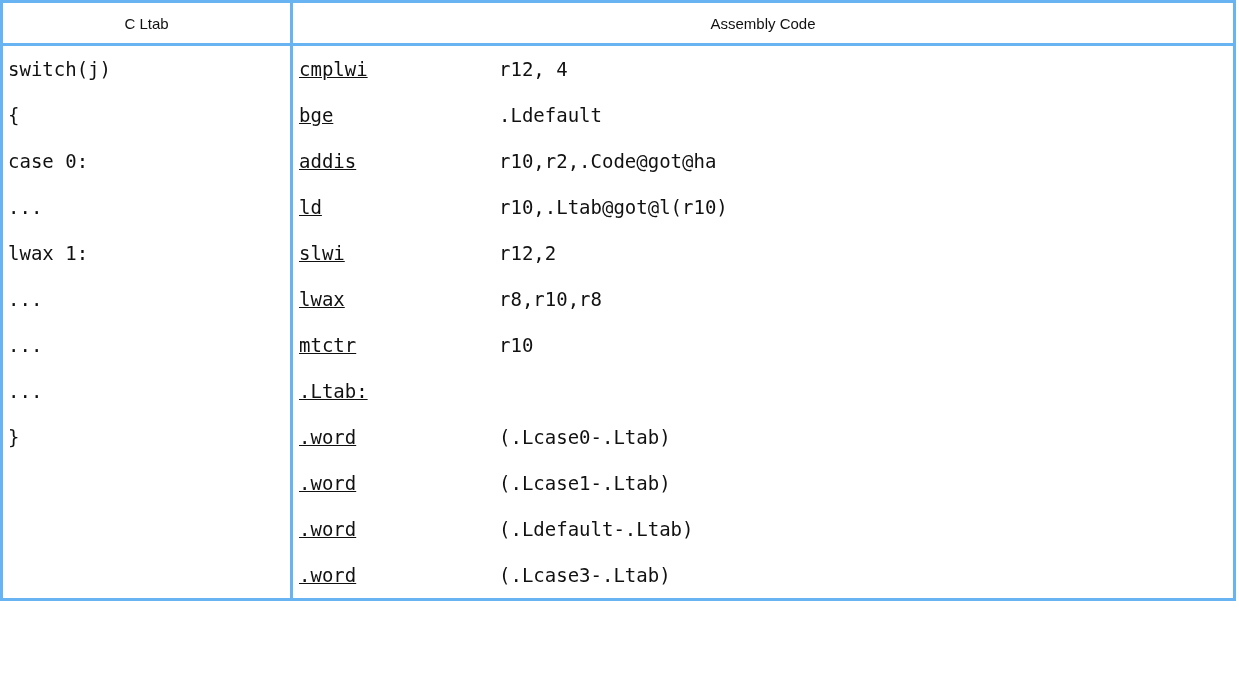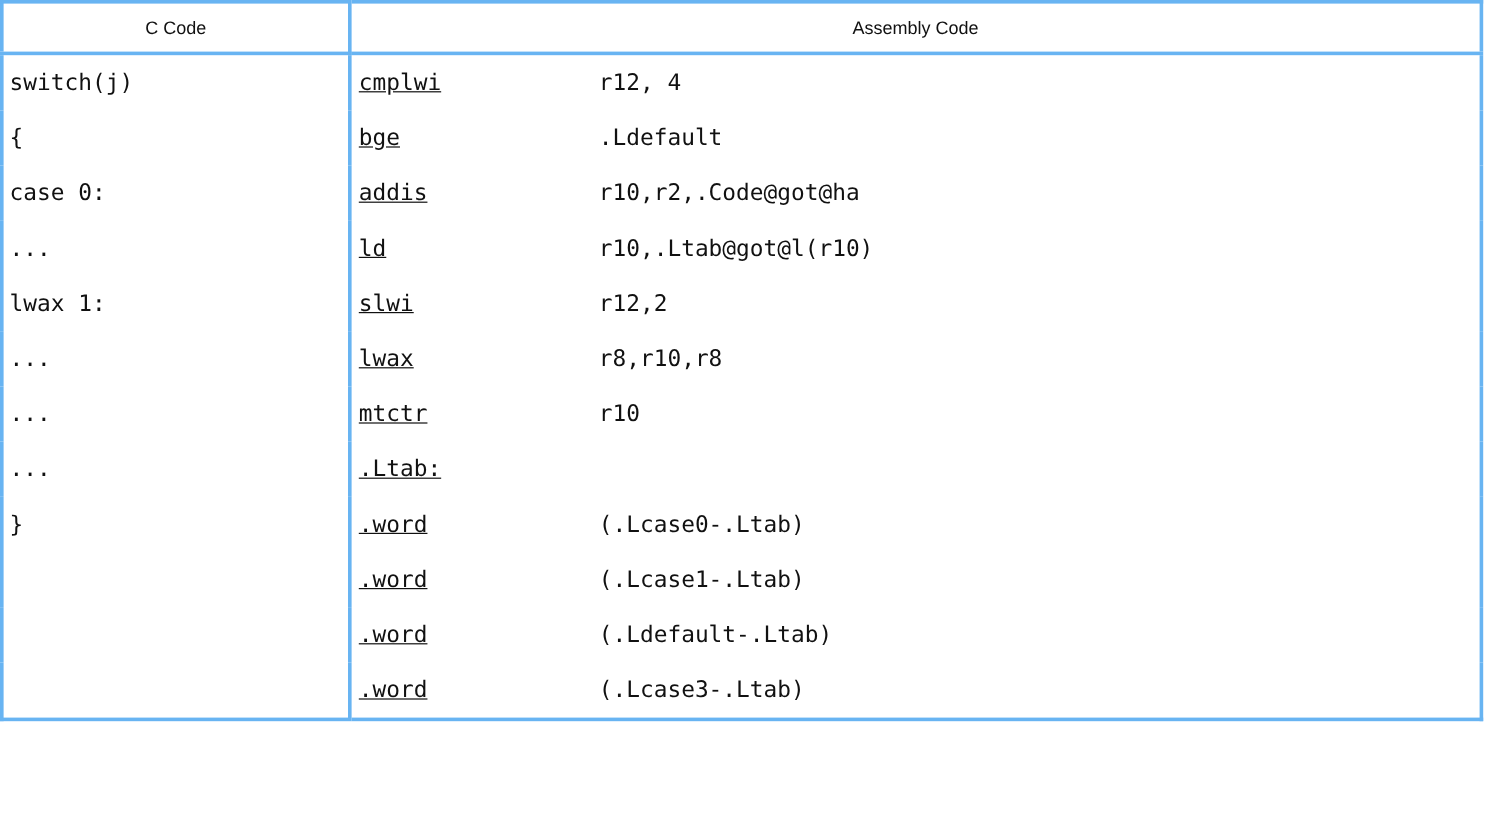--- a/index.html
+++ b/index.html
@@ -110,21 +110,21 @@
 <body>
 
 <div id="table-wrap">
   <table class="code-table">
     <colgroup>
       <col class="col-c">
       <col class="col-asm">
     </colgroup>
     <thead>
       <tr>
-        <th>C Code</th>
+        <th>C Ltab</th>
         <th>Assembly Code</th>
       </tr>
     </thead>
     <tbody id="tbody">
         <tr class="first-body-row">
           <td class="c-cell"><span class="c-line">switch(j)</span></td>
           <td class="asm-cell"><span class="asm-line"><span class="asm-mnemonic">cmplwi</span><span class="asm-operand">r12, 4</span></span></td>
         </tr>
         <tr>
           <td class="c-cell"><span class="c-line">{</span></td>

